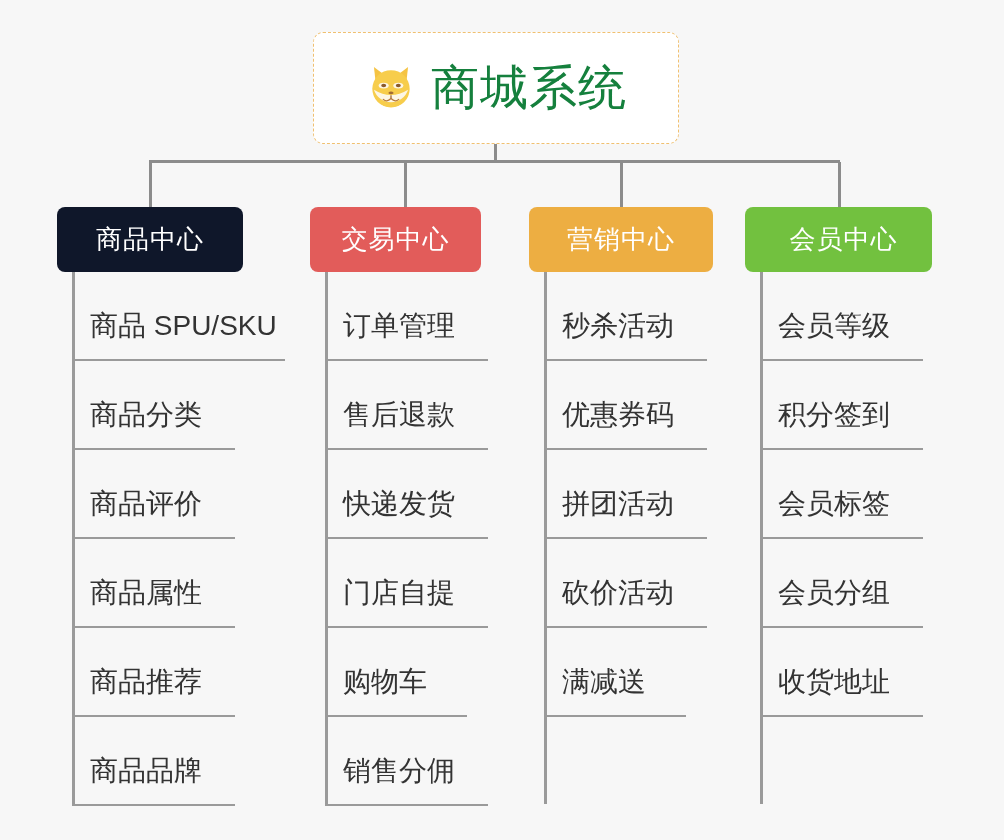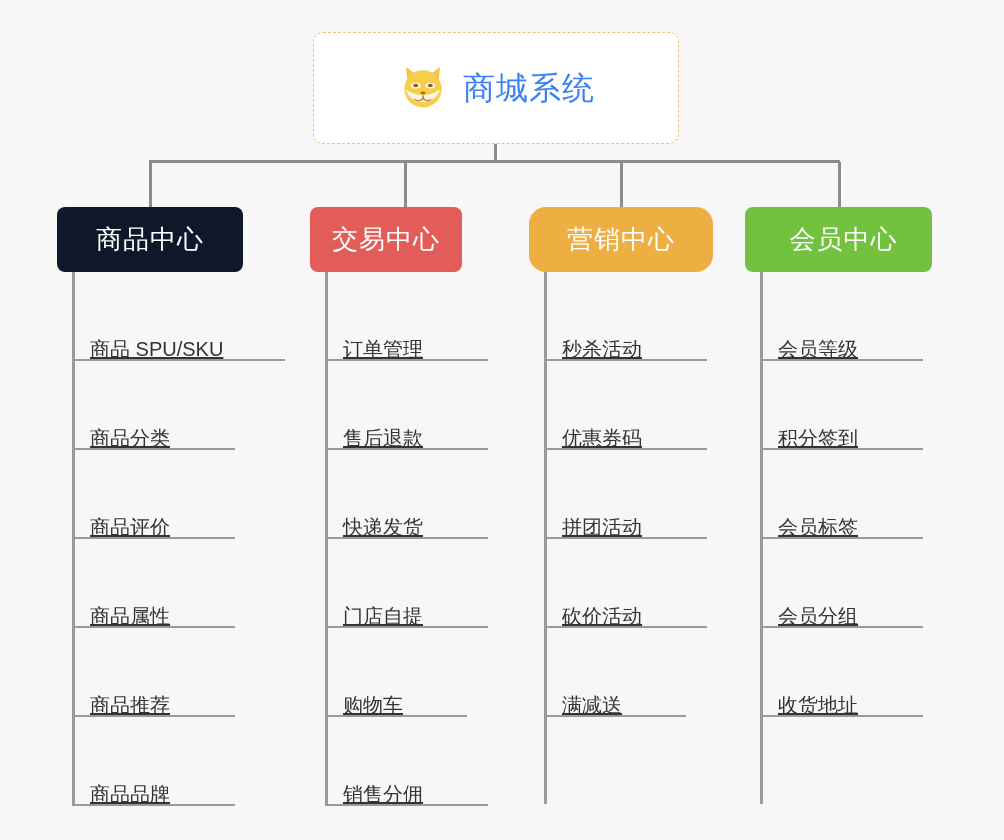--- a/index.html
+++ b/index.html
@@ -35,22 +35,22 @@
     justify-content: center;
     gap: 14px;
   }
   .root-icon {
     width: 52px;
     height: 52px;
     flex: none;
     display: block;
   }
   .root-title {
-    font-size: 32px;
-    color: #3b82f6;
+    font-size: 48px;
+    color: #15803d;
     line-height: 1;
     letter-spacing: 1px;
     white-space: nowrap;
   }
 
   
   .conn {
     position: absolute;
     background: #8c8c8c;
   }
@@ -102,22 +102,22 @@
     border-radius: 8px;
     display: flex;
     align-items: center;
     justify-content: center;
     color: #ffffff;
     font-size: 26px;
     letter-spacing: 1px;
     white-space: nowrap;
   }
   .col-1 .cat-box { width: 186px; }
-  .col-2 .cat-box { width: 152px; }
-  .col-3 .cat-box { width: 184px; border-radius: 17px; }
+  .col-2 .cat-box { width: 171px; }
+  .col-3 .cat-box { width: 184px; }
   .col-4 .cat-box { width: 187px; padding-left: 10px; }
 
   
   .leaf-list {
     position: absolute;
     top: 110px;
     left: 0;
     width: 100%;
   }
   .spine {
@@ -130,27 +130,26 @@
   }
   .leaf {
     position: relative;
     height: 89px;
     box-sizing: border-box;
     display: flex;
     align-items: flex-end;
     padding-left: 33px;
   }
   .leaf-label {
-    font-size: 20px;
+    font-size: 28px;
     color: #333333;
     line-height: 1;
-    padding-bottom: 2px;
+    padding-bottom: 21px;
     white-space: nowrap;
     position: relative;
-    text-decoration: underline;
   }
   .leaf-underline {
     position: absolute;
     left: 15px;
     bottom: 0;
     height: 2px;
     background: #9a9a9a;
   }
 </style>
 </head>

